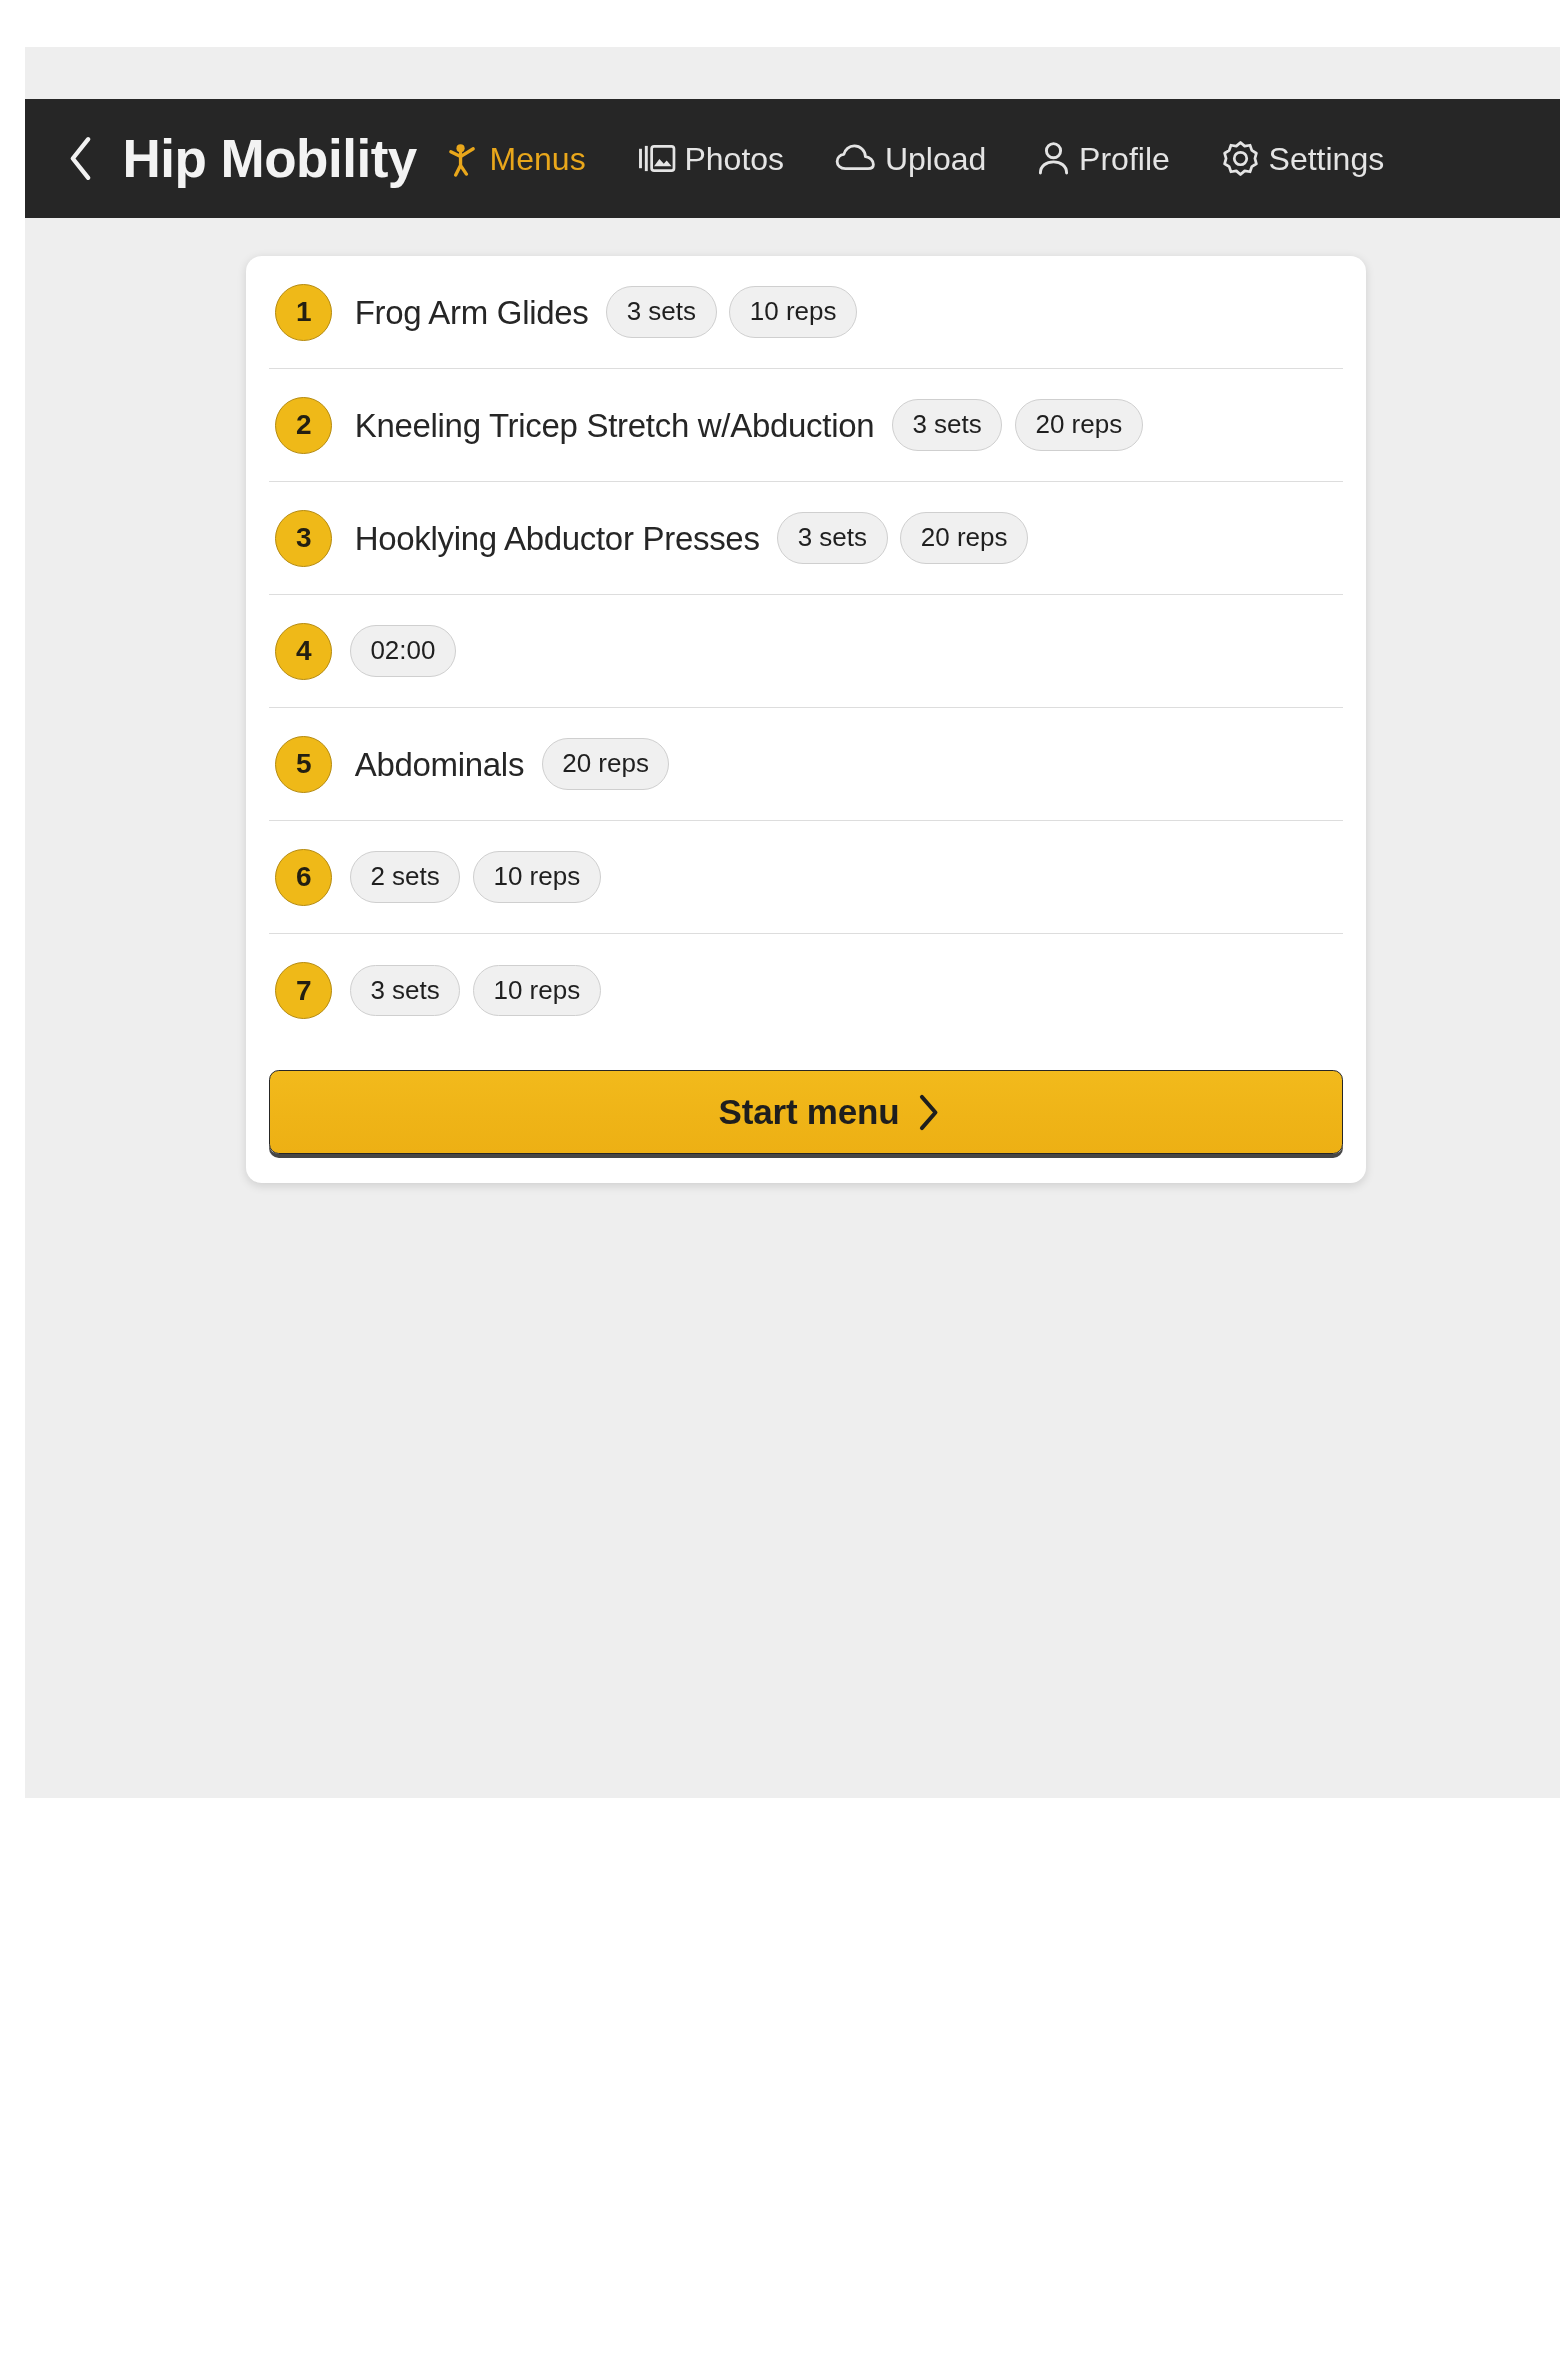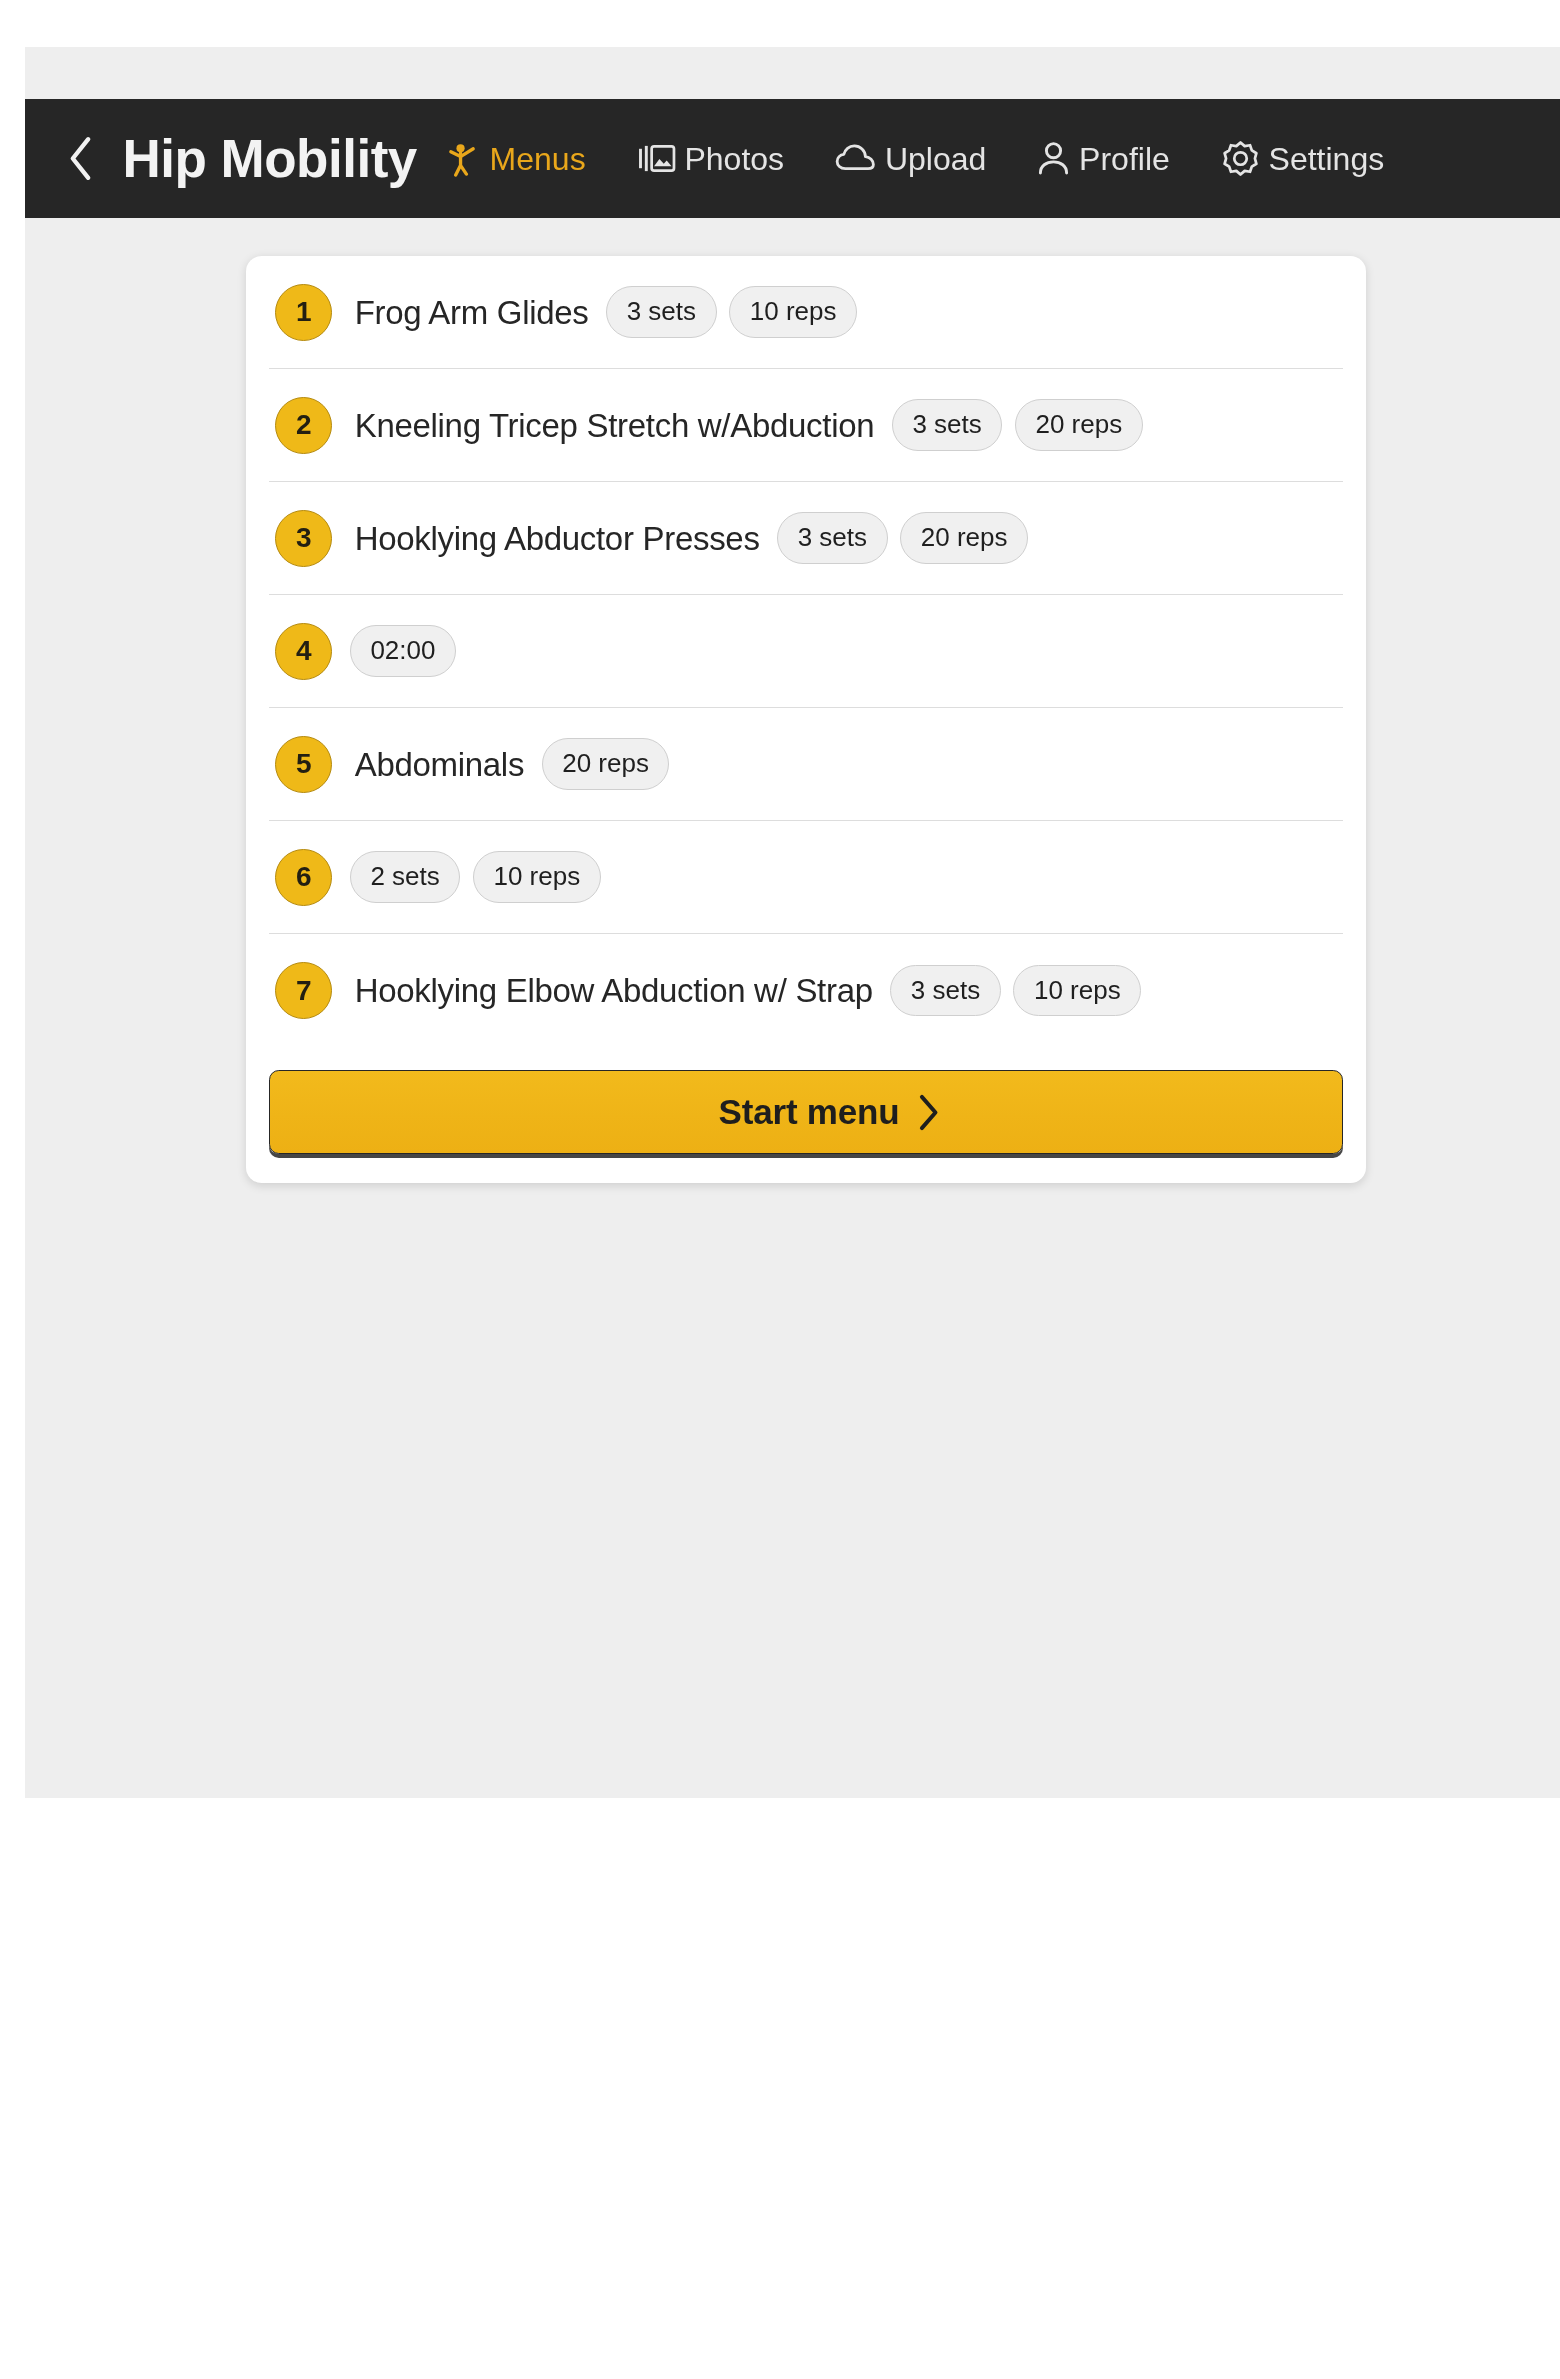--- a/index.html
+++ b/index.html
@@ -340,21 +340,20 @@
       <div class="row">
         <div class="row-num">6</div>
         <div class="badges">
           <span class="badge">2 sets</span>
           <span class="badge">10 reps</span>
         </div>
       </div>
 
       <div class="row">
         <div class="row-num">7</div>
-        <div class="row-title">Hooklying Elbow Abduction w/ Strap</div>
         <div class="badges">
           <span class="badge">3 sets</span>
           <span class="badge">10 reps</span>
         </div>
       </div>
 
     </div>
 
     <div class="card-footer">
       <div class="start-btn">

